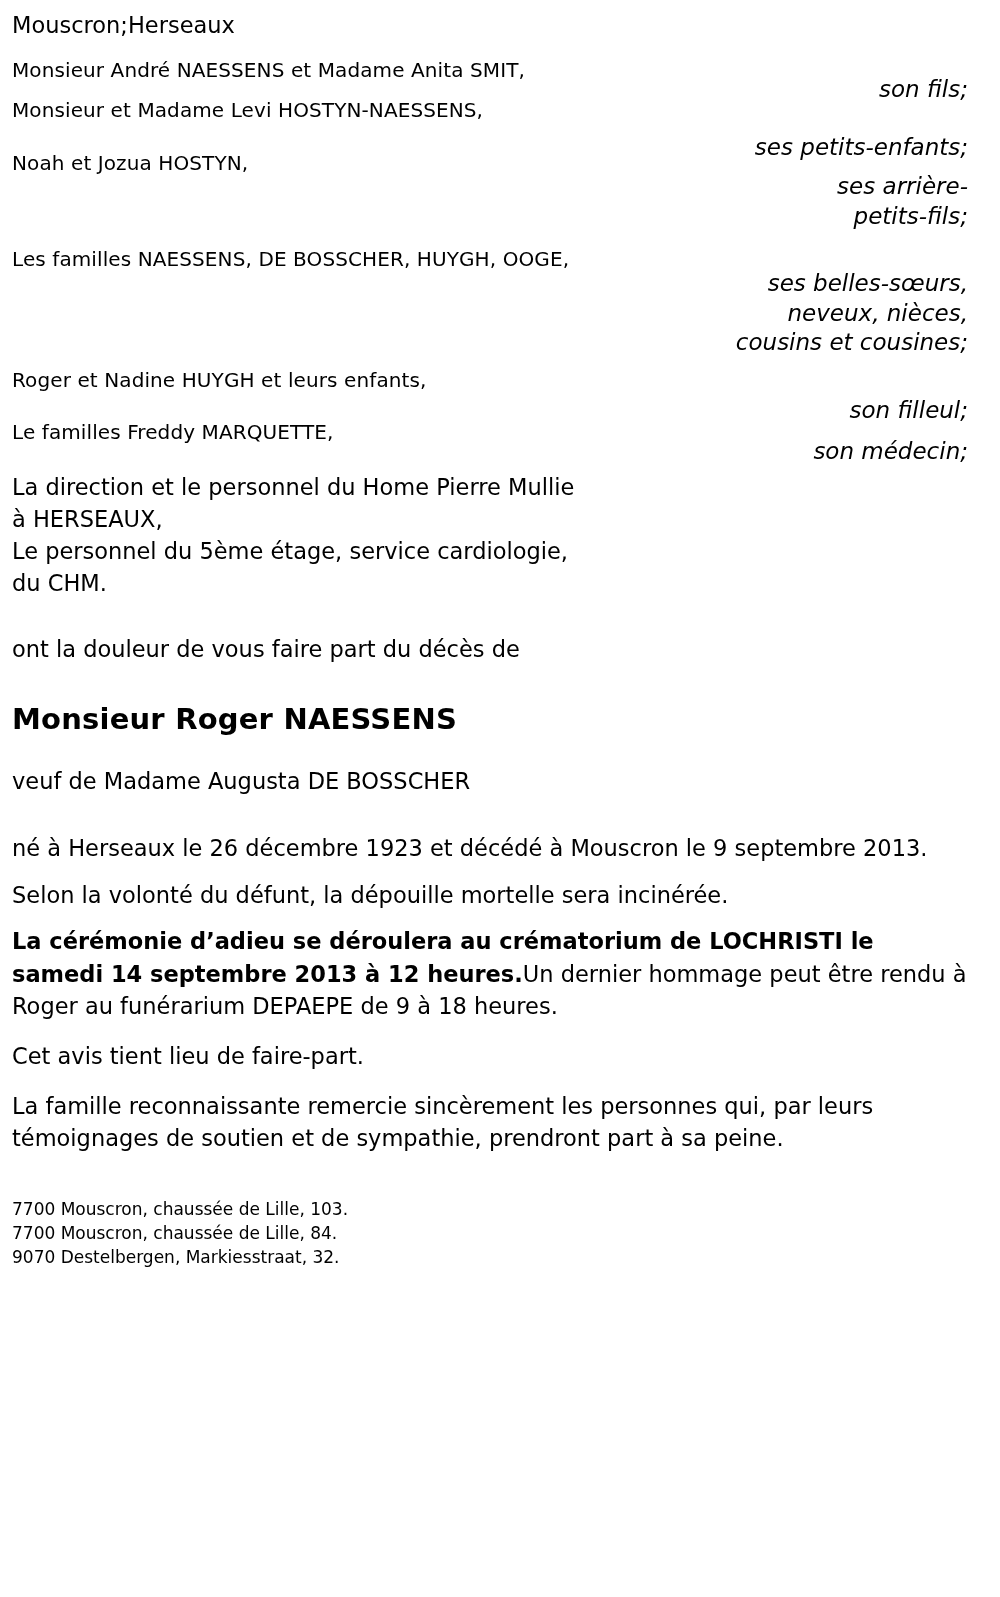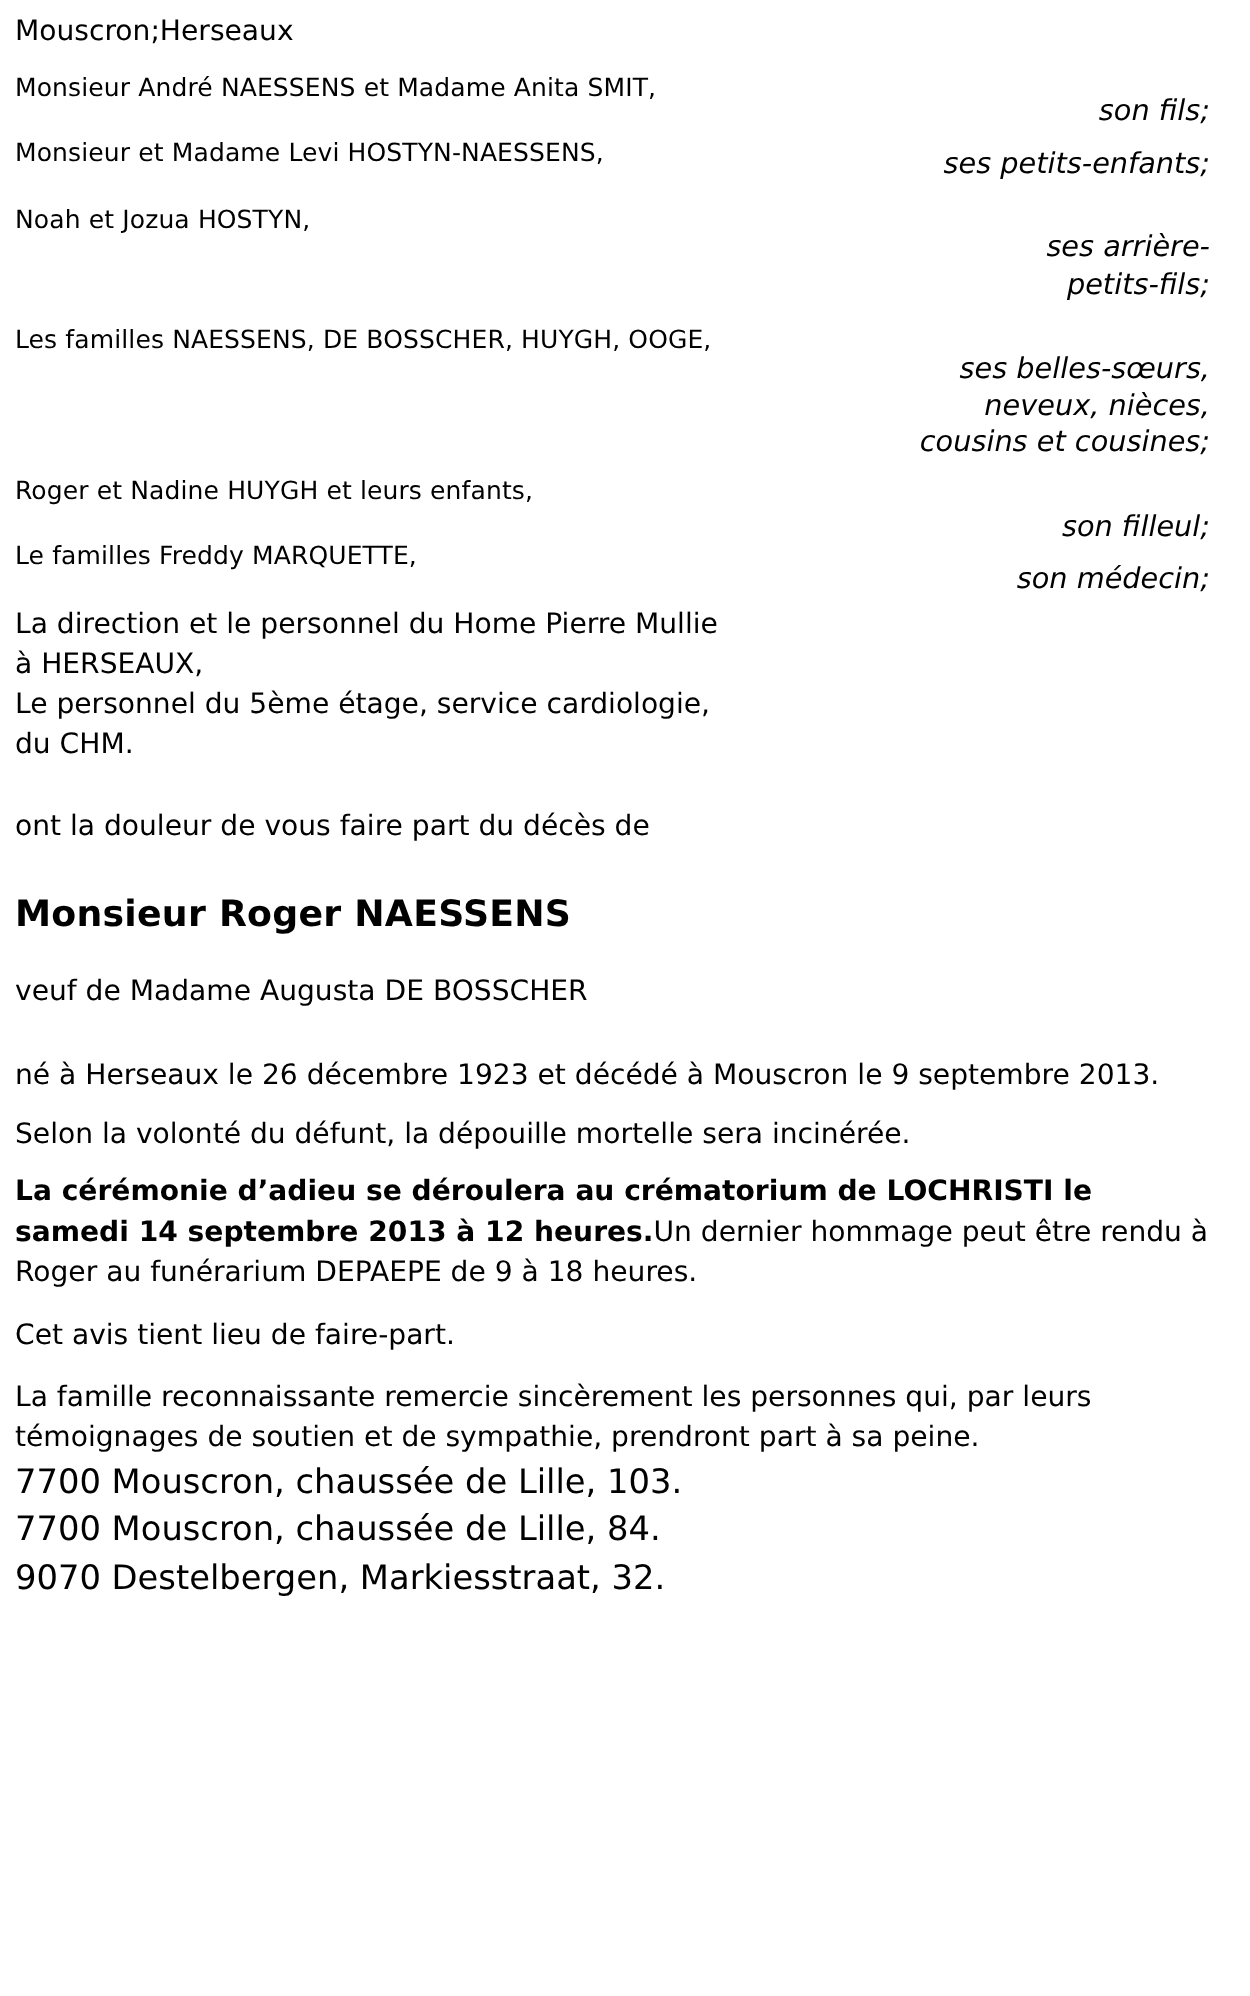--- a/index.html
+++ b/index.html
@@ -85,45 +85,46 @@
   .para {
     font-size: 22.5px;
     line-height: 1.45;
     margin-top: 17px;
     max-width: 960px;
   }
   .para.tight { margin-top: 14px; }
   .bold { font-weight: bold; }
 
   .addresses {
-    font-size: 27px;
+    font-size: 17px;
     line-height: 1.42;
+    margin-top: 42px;
     white-space: pre-line;
   }
 </style>
 </head>
 <body>
 
 <div class="page">
   <div class="inner">
 
     <div class="block-lines">Mouscron;Herseaux</div>
 
     <div class="spacer-sm"></div>
 
     <div class="relations">
 
       <div class="rel-row" style="margin-top:0;">
         <div class="rel-left">Monsieur André NAESSENS et Madame Anita SMIT,</div>
         <div class="rel-right" style="top:18px;">son fils;</div>
       </div>
 
-      <div class="rel-row" style="margin-top:24px;">
+      <div class="rel-row" style="margin-top:12px;">
         <div class="rel-left">Monsieur et Madame Levi HOSTYN-NAESSENS,</div>
-        <div class="rel-right" style="top:8px;">ses petits-enfants;</div>
+        <div class="rel-right" style="top:36px;">ses petits-enfants;</div>
       </div>
 
       <div class="rel-row" style="margin-top:24px;">
         <div class="rel-left">Noah et Jozua HOSTYN,</div>
         <div class="rel-right" style="top:22px;">ses arrière-
 petits-fils;</div>
       </div>
 
       <div class="rel-row" style="margin-top:68px;">
         <div class="rel-left">Les familles NAESSENS, DE BOSSCHER, HUYGH, OOGE,</div>

